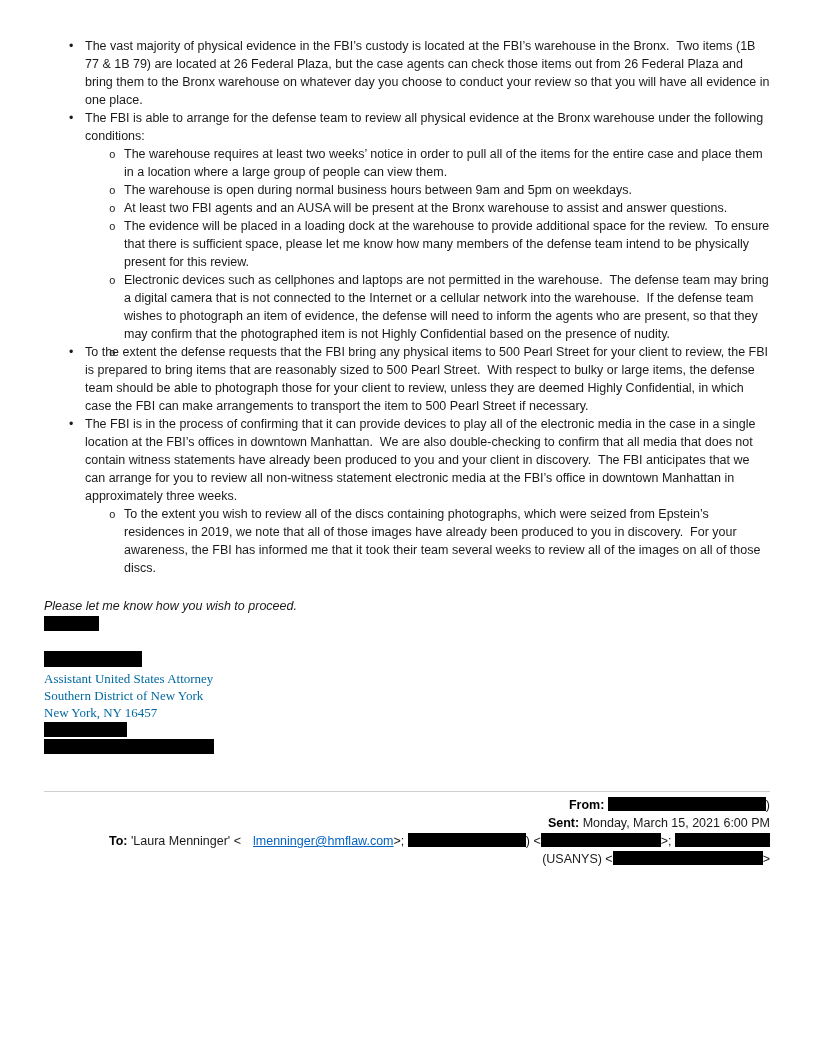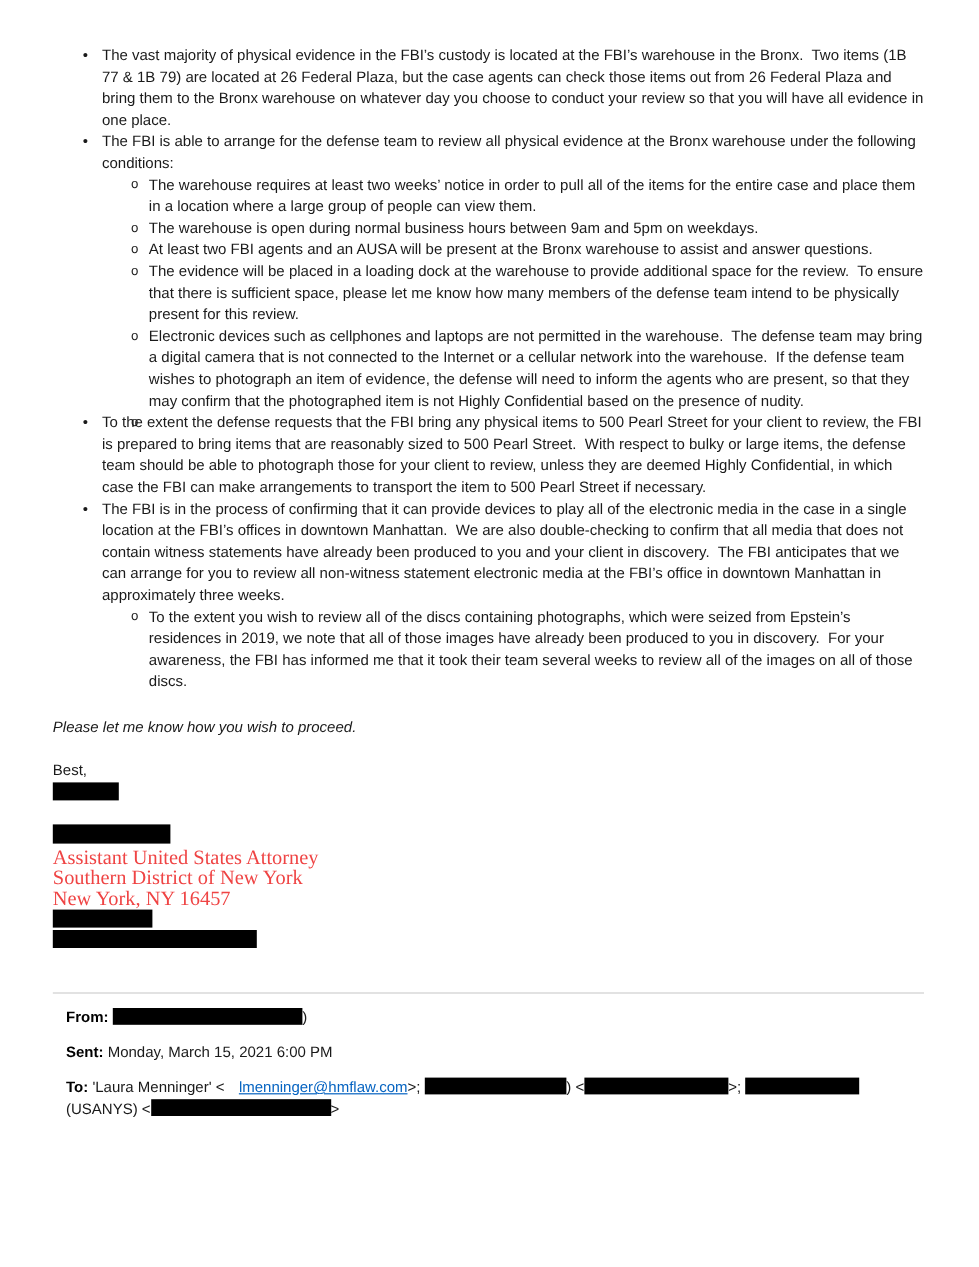--- a/index.html
+++ b/index.html
@@ -24,28 +24,28 @@
   .b1{width:55px;height:15px;margin-top:1px;}
   .b2{width:98px;height:16px;margin-top:20px;}
   .b3{width:83px;height:15px;margin-top:1px;}
   .b4{width:170px;height:15px;margin-top:2px;}
   .w158{width:158px;}
   .w118{width:118px;}
   .w120{width:120px;}
   .w95{width:95px;}
   .w150{width:150px;}
   
-  .sig{font-family:"Liberation Serif",serif;font-size:17px;line-height:17px;color:#ef4444;margin-top:3px;}
+  .sig{font-family:"Liberation Serif",serif;font-size:13px;line-height:17px;color:#0369a1;margin-top:3px;}
   .sigline{margin:0;}
   
   .closing{margin-top:20px;font-style:italic;}
   .vale{margin-top:18px;}
   
   .divider{border:none;border-top:1px solid #cfcfcf;margin:37px 0 4px 0;}
-  .hline{font-size:12.5px;line-height:18px;margin:11px;color:#1a1a1a;}
+  .hline{font-size:12.5px;line-height:18px;margin:0;color:#1a1a1a;text-align:right;}
   .hline b{color:#000000;}
   a.elink{color:#0563C1;text-decoration:underline;cursor:pointer;padding-left:12px;}
 </style>
 </head>
 <body>
 
 <div class="page">
 
   <div>
 
@@ -62,21 +62,20 @@
 
     <div class="li1"><span class="mk">•</span><span>To the extent the defense requests that the FBI bring any physical items to 500 Pearl Street for your client to review, the FBI is prepared to bring items that are reasonably sized to 500 Pearl Street.  With respect to bulky or large items, the defense team should be able to photograph those for your client to review, unless they are deemed Highly Confidential, in which case the FBI can make arrangements to transport the item to 500 Pearl Street if necessary.</span></div>
 
     <div class="li1"><span class="mk">•</span><span>The FBI is in the process of confirming that it can provide devices to play all of the electronic media in the case in a single location at the FBI’s offices in downtown Manhattan.  We are also double-checking to confirm that all media that does not contain witness statements have already been produced to you and your client in discovery.  The FBI anticipates that we can arrange for you to review all non-witness statement electronic media at the FBI’s office in downtown Manhattan in approximately three weeks.</span></div>
 
     <div class="li2"><span class="mk">o</span><span>To the extent you wish to review all of the discs containing photographs, which were seized from Epstein’s residences in 2019, we note that all of those images have already been produced to you in discovery.  For your awareness, the FBI has informed me that it took their team several weeks to review all of the images on all of those discs.</span></div>
   </div>
 
   <p class="para closing">Please let me know how you wish to proceed.</p>
 
-  <p class="para vale">Best,</p>
   <span class="redact b1"></span>
 
   <span class="redact b2"></span>
   <div class="sig">
     <p class="sigline">Assistant United States Attorney</p>
     <p class="sigline">Southern District of New York</p>
     <p class="sigline">New York, NY 16457</p>
   </div>
   <span class="redact b3"></span>
   <span class="redact b4"></span>

